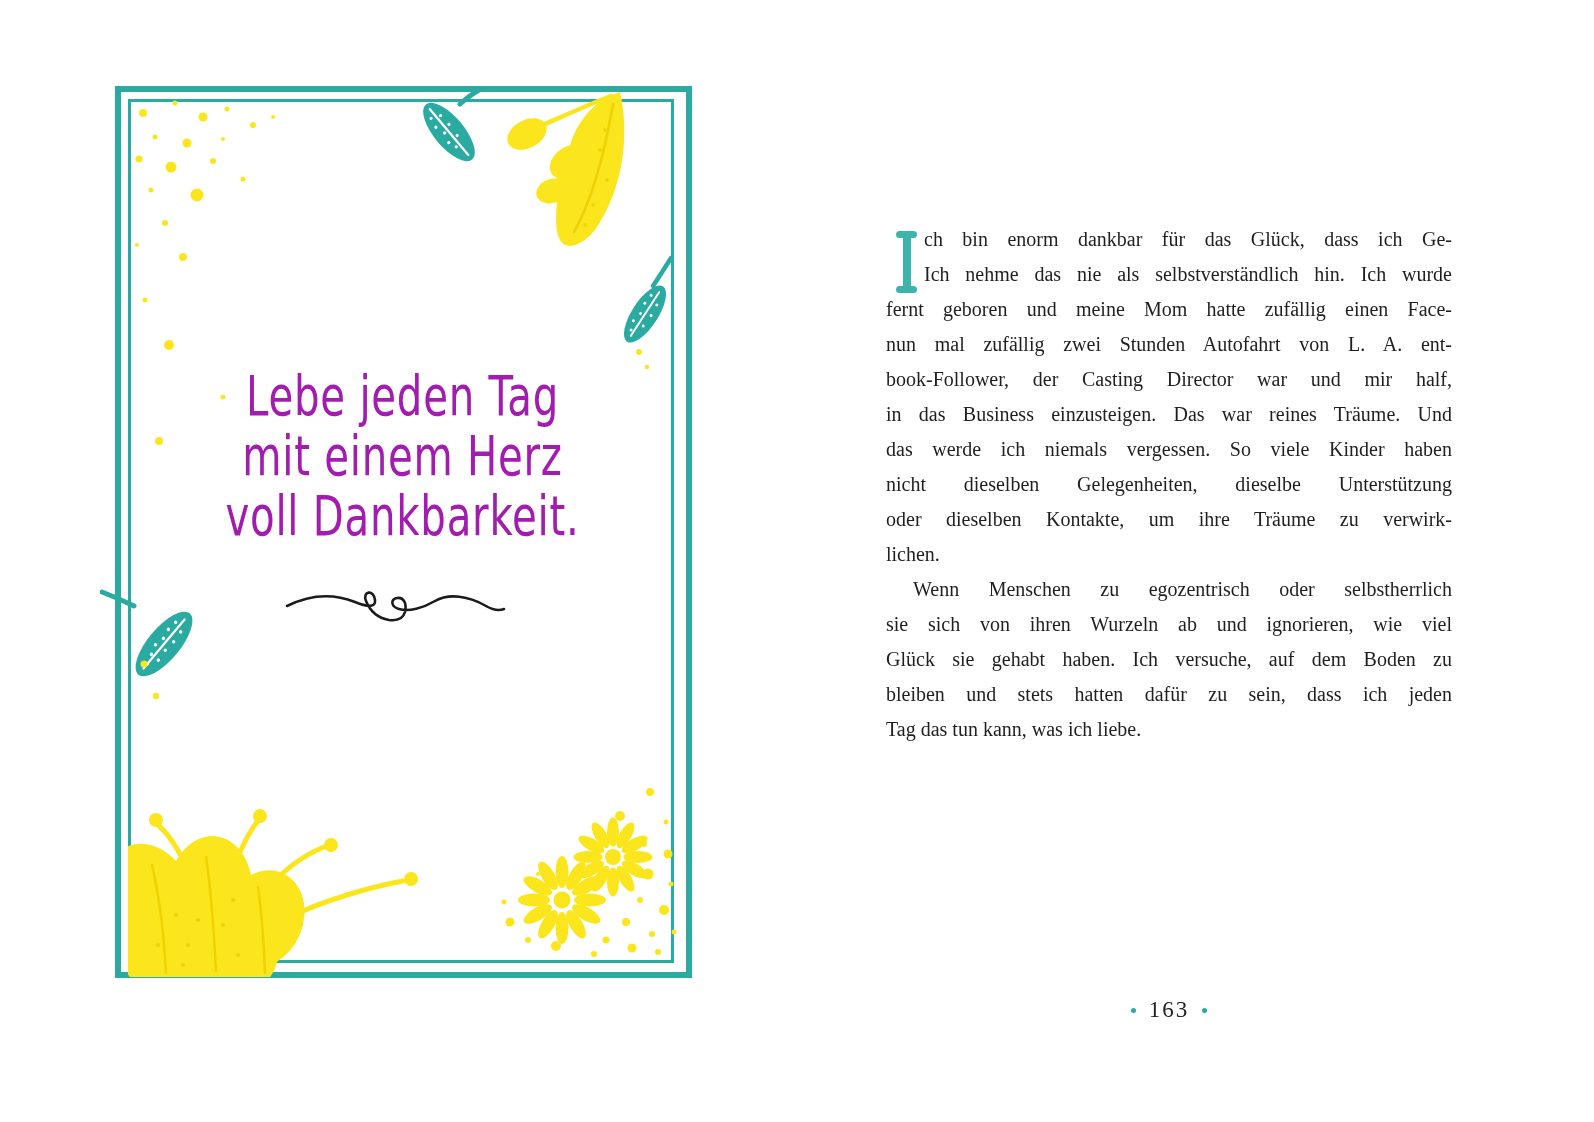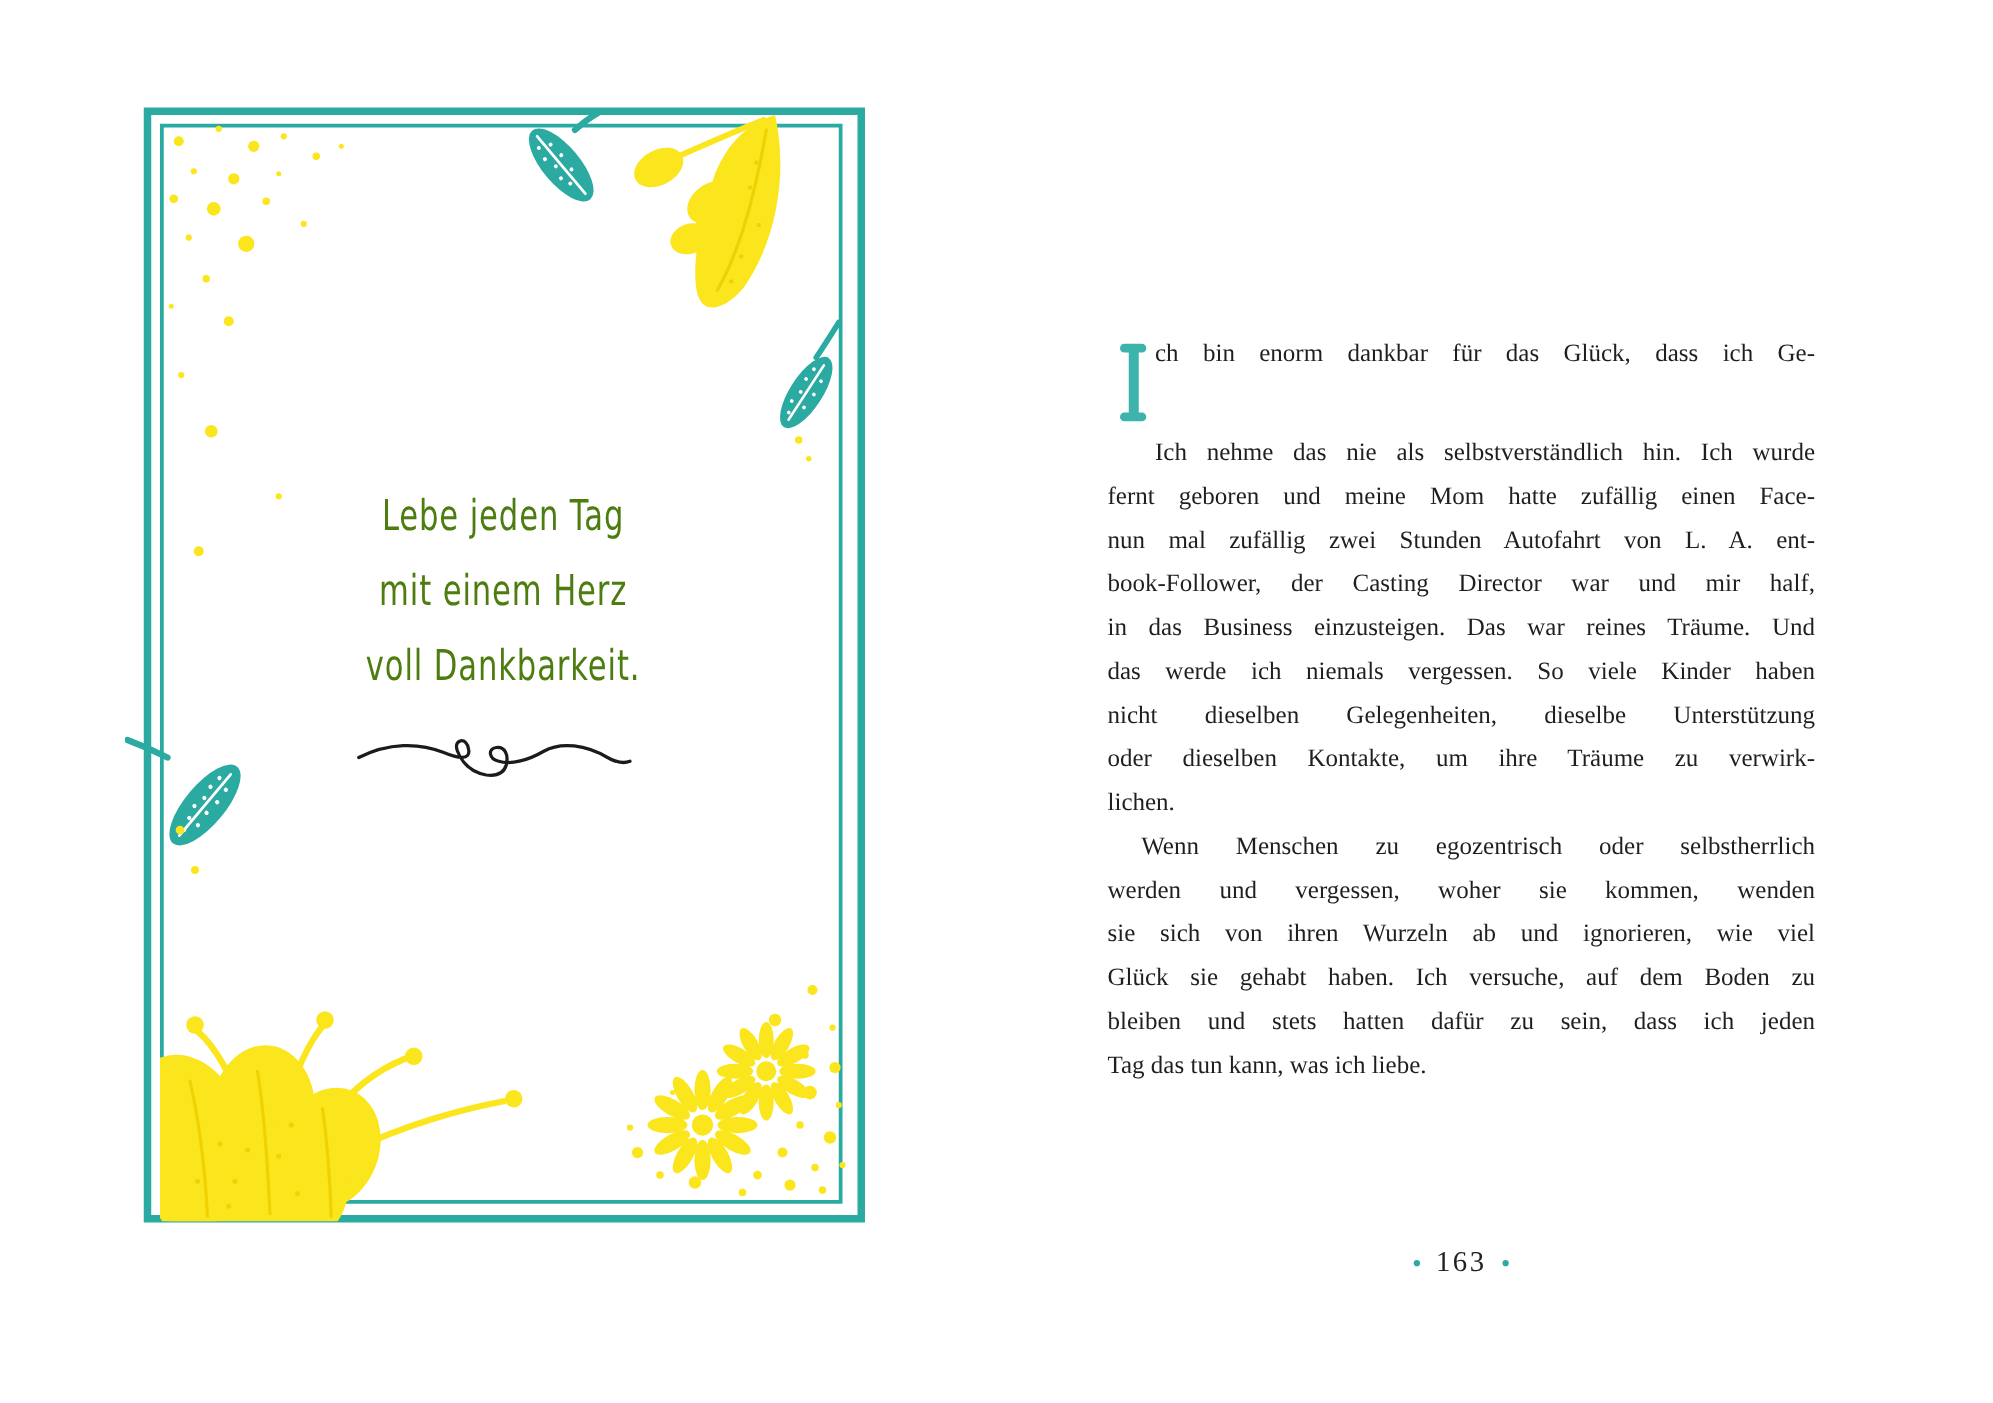--- a/index.html
+++ b/index.html
@@ -12,35 +12,35 @@
   .frame-outer {
     position:absolute; left:115px; top:86px; width:577px; height:892px;
     border:6px solid #2baaa2; box-sizing:border-box; z-index:1;
   }
   .frame-inner {
     position:absolute; left:128px; top:99px; width:546px; height:864px;
     border:3px solid #2baaa2; box-sizing:border-box; z-index:1;
   }
   .decor { position:absolute; z-index:3; }
   .quote {
-    position:absolute; left:150px; top:383px; width:505px; z-index:4;
-    font-family:"DejaVu Sans", sans-serif; color:#4d7c0f;
-    font-size:34px; line-height:60px; letter-spacing:1px;
+    position:absolute; left:150px; top:366px; width:505px; z-index:4;
+    font-family:"DejaVu Sans", sans-serif; color:#a21caf;
+    font-size:56px; line-height:60px; letter-spacing:1px;
   }
   .quote .tline { text-align:center; transform:scaleX(0.72); white-space:nowrap; }
 
   
   .body-text {
     position:absolute; left:886px; top:222px; width:566px; z-index:2;
     font-size:20px; line-height:35px; color:#1f1f1f;
   }
   .jpara .tline { text-align:justify; text-align-last:justify; }
   .jpara .tline-last { text-align-last:left; }
   .para1 { position:relative; }
-  .para1 .tline:nth-child(1), .para1 .tline:nth-child(2) { padding-left:38px;margin-top:44px; }
+  .para1 .tline:nth-child(1), .para1 .tline:nth-child(2) { padding-left:38px; }
   .para2 .tline:first-child { padding-left:27px; }
 
   
   .dropcap {
     position:absolute; left:10px; top:9px; width:21px; height:62px; z-index:5;
   }
   .dropcap .stem {
     position:absolute; left:6.5px; top:3px; width:8px; height:56px;
     background:#3cb4ab; border-radius:3px;
   }
@@ -298,21 +298,20 @@
           <div class="tline">in das Business einzusteigen. Das war reines Träume. Und</div>
           <div class="tline">das werde ich niemals vergessen. So viele Kinder haben</div>
           <div class="tline">nicht dieselben Gelegenheiten, dieselbe Unterstützung</div>
           <div class="tline">oder dieselben Kontakte, um ihre Träume zu verwirk-</div>
           <div class="tline tline-last">lichen.</div>
         </div>
     </div>
     <div class="jpara para2">
       <div>
           <div class="tline">Wenn Menschen zu egozentrisch oder selbstherrlich</div>
-          <div class="tline">werden und vergessen, woher sie kommen, wenden</div>
           <div class="tline">sie sich von ihren Wurzeln ab und ignorieren, wie viel</div>
           <div class="tline">Glück sie gehabt haben. Ich versuche, auf dem Boden zu</div>
           <div class="tline">bleiben und stets hatten dafür zu sein, dass ich jeden</div>
           <div class="tline tline-last">Tag das tun kann, was ich liebe.</div>
         </div>
     </div>
   </div>
 
   <div class="page-number">
     <span class="pgdot"></span><span>163</span><span class="pgdot"></span>

